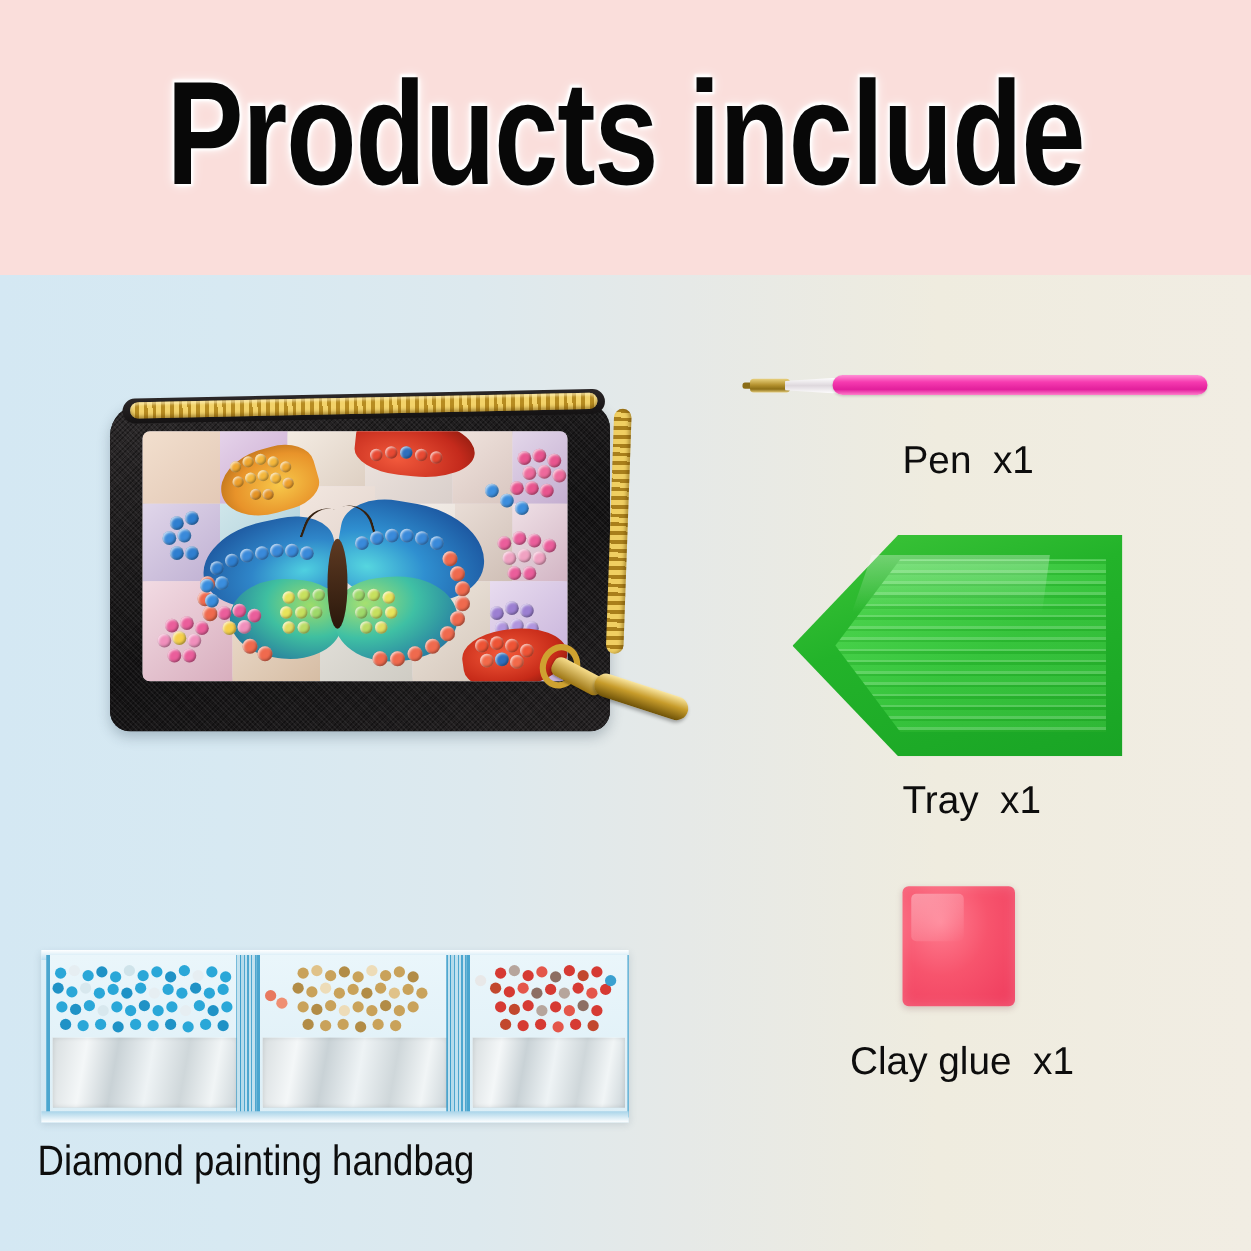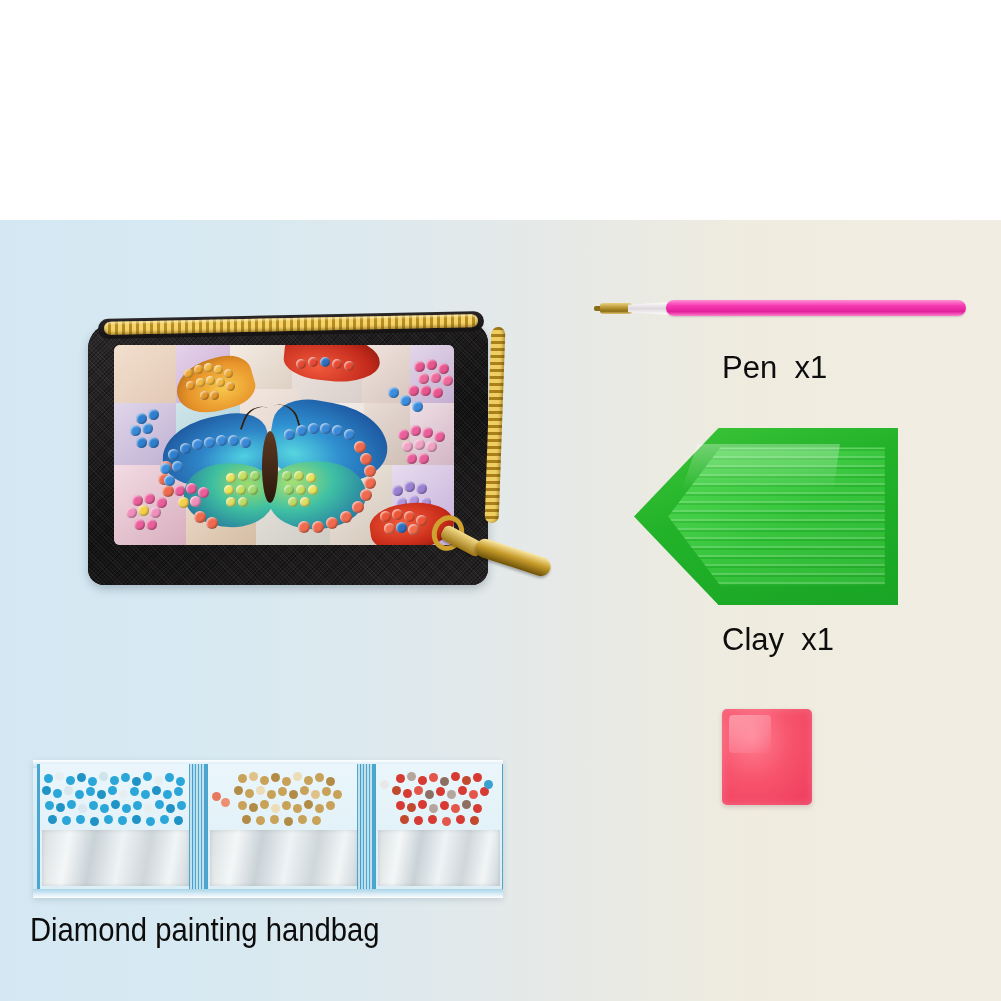--- a/index.html
+++ b/index.html
@@ -386,20 +386,23 @@
     bottom: 0;
     height: 9px;
     background: linear-gradient(0deg,#ffffff 0%, #a9d4e9 100%);
   }
 </style>
 </head>
 <body>
 
 <div id="page">
 
+  <div id="header">
+    <div id="header-title">Products include</div>
+  </div>
 
   <div id="panel">
 
     <div id="wallet-wrap">
       <div id="wallet-body"></div>
 
       <div id="wallet-print">
 
         <div class="tile" style="left:0;top:0;width:62px;height:58px;background:linear-gradient(140deg,#f2dfce,#e3c9b6);"></div>
         <div class="tile" style="left:62px;top:0;width:54px;height:58px;background:linear-gradient(140deg,#e5d3ea,#c9a8cf);"></div>
@@ -598,27 +601,28 @@
     </div>
 
     <div class="caption" style="left:722px;top:131px;">Pen  x1</div>
 
     <div id="tray-wrap">
       <div id="tray-shape"></div>
       <div id="tray-inner"></div>
       <div id="tray-gloss"></div>
     </div>
 
-    <div class="caption" style="left:722px;top:403px;">Clay  x1</div>
+    <div class="caption" style="left:722px;top:403px;">Tray  x1</div>
 
     <div id="glue-wrap">
       <div id="glue-block"></div>
       <div id="glue-sheen"></div>
     </div>
 
+    <div class="caption" style="left:680px;top:612px;">Clay glue  x1</div>
 
     <div id="handbag-wrap">
       <div class="bagtop"></div>
 
       <div class="bagcell" style="left:4px;width:152px;">
         <div class="stones">
           <div class="stone" style="left:4px;top:4px;width:9px;height:9px;background:#2aa7d8;"></div>
           <div class="stone" style="left:15px;top:2px;width:9px;height:9px;background:#e6eef2;"></div>
           <div class="stone" style="left:26px;top:6px;width:9px;height:9px;background:#2aa7d8;"></div>
           <div class="stone" style="left:37px;top:3px;width:9px;height:9px;background:#1f92c6;"></div>

